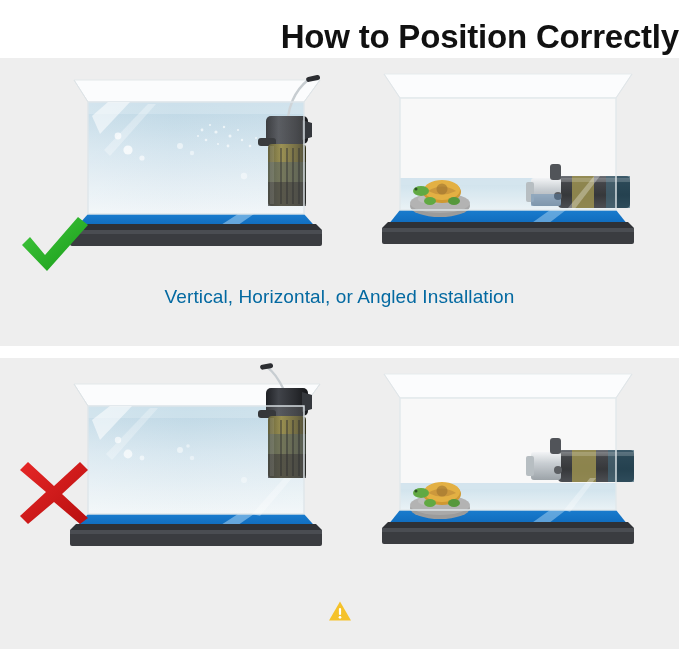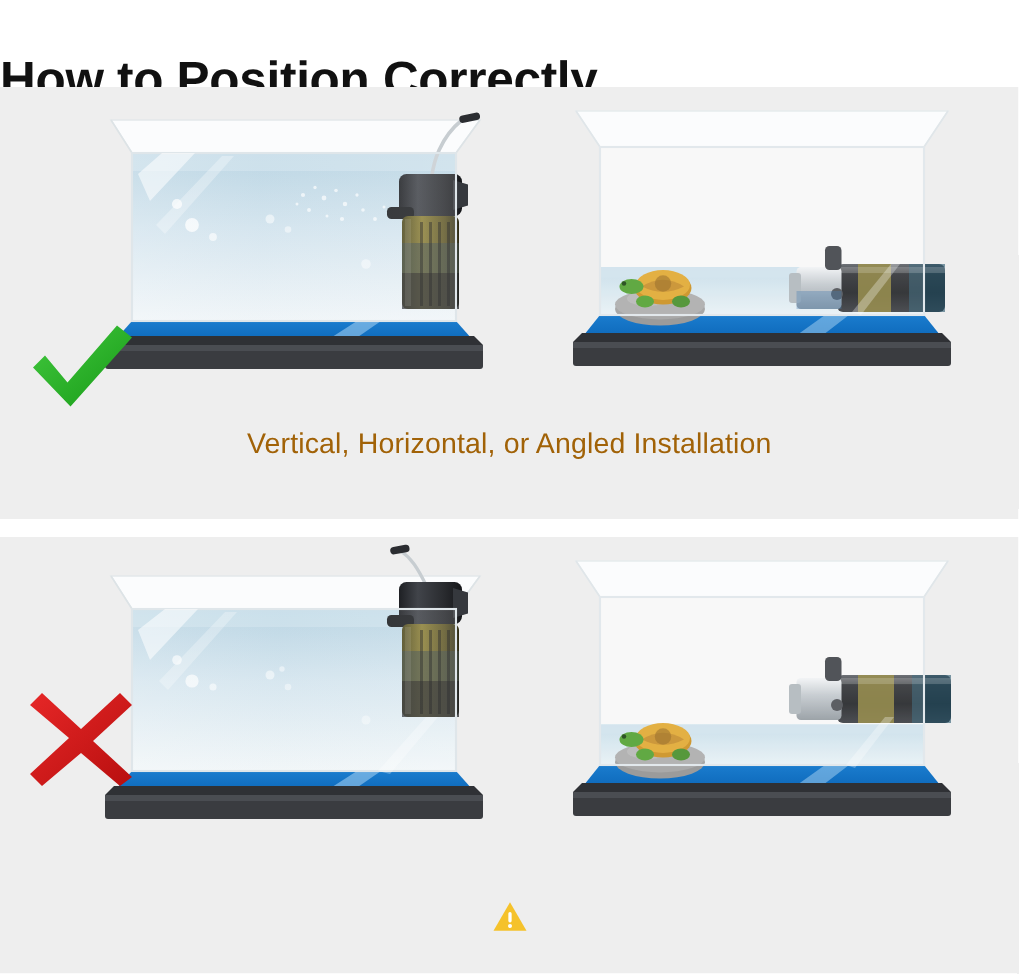--- a/index.html
+++ b/index.html
@@ -6,23 +6,23 @@
   html, body {
     width: 679px; height: 649px;
     background: #ffffff;
     font-family: "Liberation Sans", sans-serif;
     overflow: hidden;
   }
   .page { position: relative; width: 679px; height: 649px; background: #ffffff; }
 
   
   .title-bar {
-    position: absolute; left: 0; top: 16px; width: 679px; height: 72px;
+    position: absolute; left: 0; top: 0; width: 679px; height: 72px;
     background: #ffffff;
-    display: flex; align-items: center; justify-content: flex-start;
+    display: flex; align-items: center; justify-content: flex-end;
   }
   .title {
     font-size: 33px; font-weight: bold; color: #111111;
     letter-spacing: -0.2px; line-height: 1; white-space: nowrap;
   }
 
   
   .panel {
     position: absolute; left: 0; width: 679px;
     background: #eeeeee;
@@ -36,21 +36,21 @@
 
   
   .caption {
     position: absolute; left: 0; width: 679px;
     display: flex; align-items: center; justify-content: center;
     gap: 8px;
   }
   #caption-correct { top: 222px; height: 34px; }
   #caption-incorrect { top: 236px; height: 34px; }
   .caption-text {
-    font-size: 19px; color: #a16207; white-space: nowrap; letter-spacing: 0.1px;
+    font-size: 19px; color: #0369a1; white-space: nowrap; letter-spacing: 0.1px;
   }
   .warn-icon { width: 24px; height: 22px; flex: 0 0 auto; display: block; }
 
   
   .scene { position: absolute; top: 0; height: 205px; }
   #scene-tl { left: 52px;  width: 290px; }
   #scene-tr { left: 368px; width: 280px; }
   #scene-bl { left: 52px;  width: 290px; }
   #scene-br { left: 368px; width: 280px; }
 

